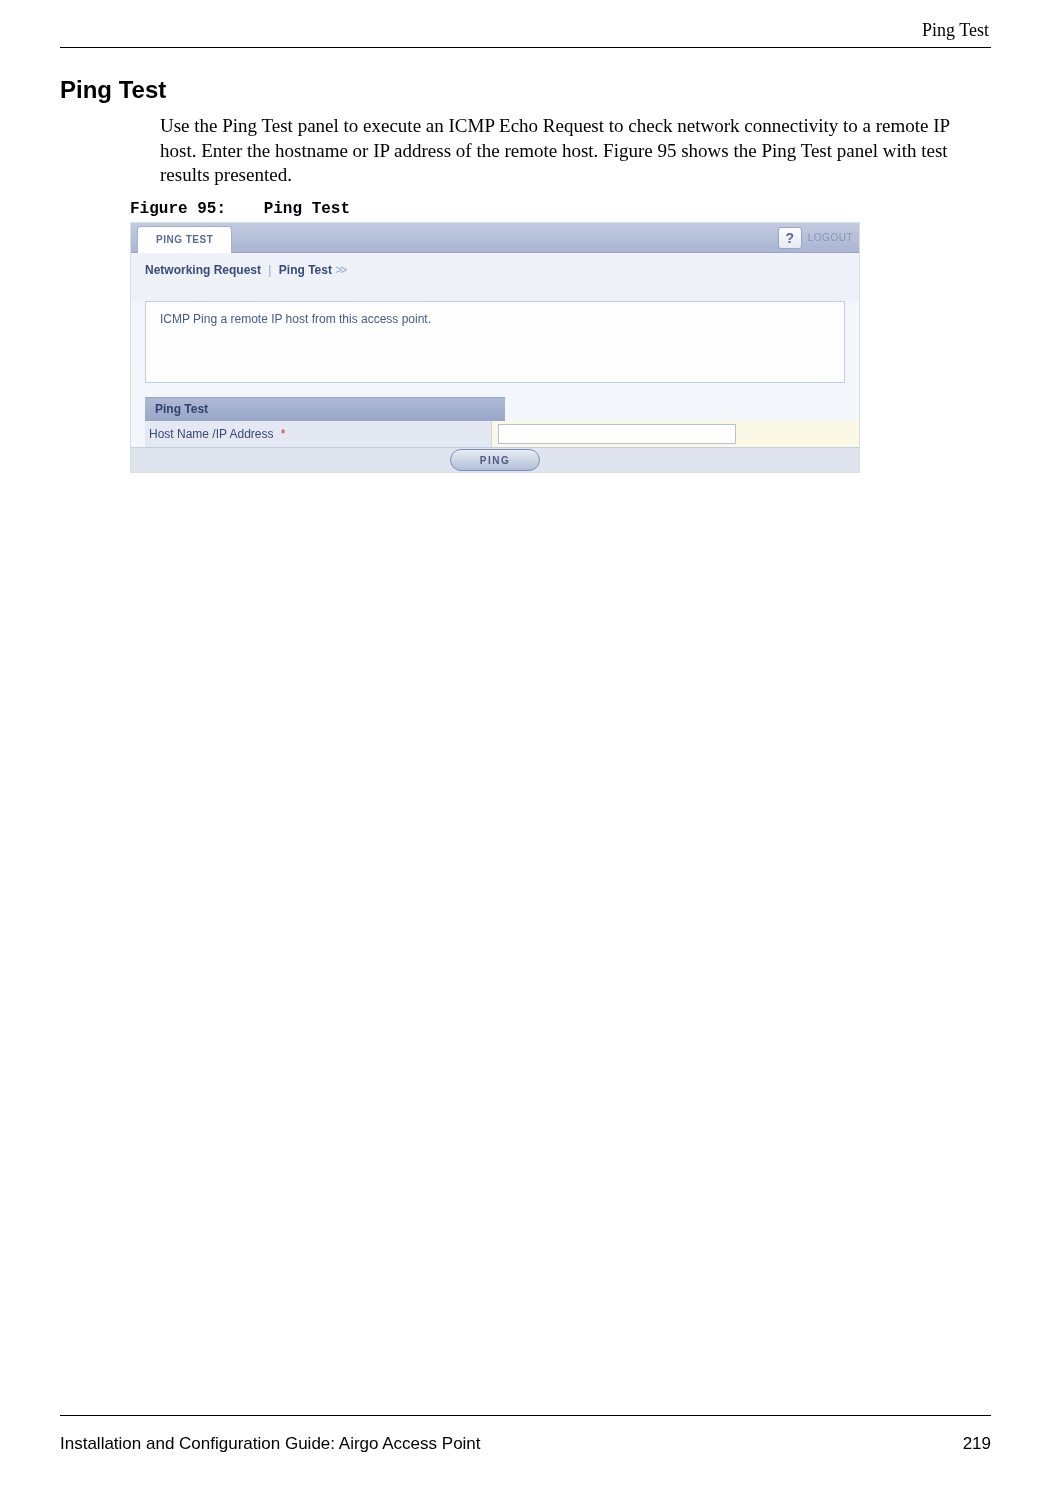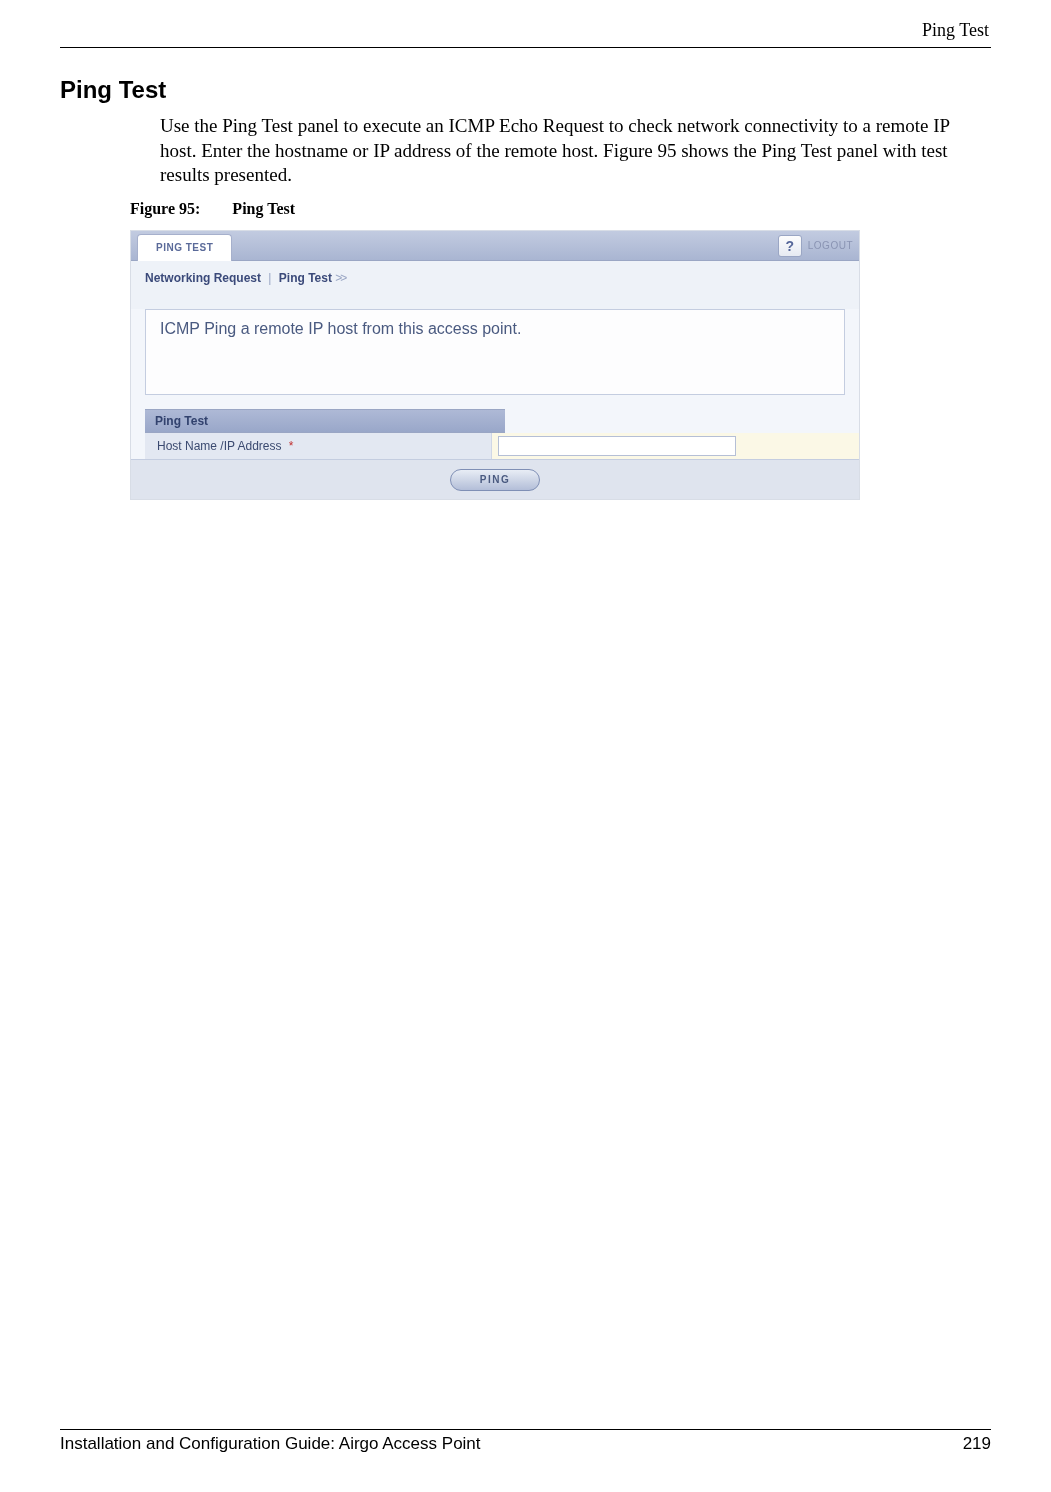--- a/index.html
+++ b/index.html
@@ -28,25 +28,25 @@
       padding-left: 58px;
     }
     .body-text {
       font-size: 19px;
       line-height: 1.3;
       margin-left: 100px;
       margin-right: 4px;
       margin-bottom: 12px;
     }
     .figure-caption {
-      font-family: Liberation Serif, serif;
+      font-family: Liberation Mono, monospace;
       font-size: 16px;
       font-weight: bold;
       margin-left: 70px;
-      margin-bottom: 12px;
+      margin-bottom: 4px;
     }
     .figure-caption .fig-label { margin-right: 28px; }
     .screenshot {
       margin-left: 70px;
       width: 730px;
       border: 1px solid #d8dde6;
       background: #f3f6fb;
       font-family: Verdana, Arial, sans-serif;
       font-size: 12px;
       color: #333;
@@ -114,21 +114,21 @@
       font-weight: normal;
       margin: 0 4px;
     }
     .ss-crumb-arrows { color: #9aa6c4; letter-spacing: -2px; font-weight: normal;}
     .ss-desc-box {
       margin: 0 14px 14px 14px;
       border: 1px solid #c4cde0;
       background: #fdfdfe;
       padding: 10px 30px 56px 14px;
       color: #4a5a80;
-      font-size: 16px;
+      font-size: 12px;
     }
     .ss-result {
       margin: 4px 14px 12px 14px;
       color: #a43a3a;
       font-size: 14px;
       font-family: Georgia, "Times New Roman", serif;
       line-height: 1.35;
     }
     .ss-section-header {
       margin: 0 0 0 0;
@@ -144,21 +144,21 @@
     }
     .ss-form-row {
       display: flex;
       align-items: center;
       margin-left: 14px;
       background: #e3e8f2;
       height: 26px;
     }
     .ss-form-label {
       width: 346px;
-      padding-left: 12px;
+      padding-left: 4px;
       font-size: 12px;
       color: #3b4a70;
     }
     .ss-form-label .req { color: #c03030; margin-left: 4px;}
     .ss-form-input-wrap {
       flex: 1;
       background: #fbf8e6;
       height: 100%;
       display: flex;
       align-items: center;
@@ -170,21 +170,21 @@
       background: #fff;
       height: 20px;
       width: 238px;
       padding: 0 4px;
       font-family: inherit;
       font-size: 12px;
     }
     .ss-button-row {
       background: #dfe4ee;
       border-top: 1px solid #c4cde0;
-      height: 40px;
+      height: 25px;
       display: flex;
       align-items: center;
       justify-content: center;
       margin-top: 0;
     }
     .ping-btn {
       min-width: 90px;
       height: 22px;
       border: 1px solid #7f8fb5;
       border-radius: 11px;
@@ -195,21 +195,21 @@
       color: #4a5a80;
       cursor: pointer;
       display: flex; align-items: center; justify-content: center;
     }
     .page-footer {
       position: absolute;
       bottom: 38px;
       left: 60px;
       right: 60px;
       border-top: 1.5px solid #000;
-      padding-top: 4px;
+      padding-top: 18px;
       display: flex;
       justify-content: space-between;
       font-family: Arial, Helvetica, sans-serif;
       font-size: 17px;
     }
   </style>
 </head>
 <body>
 
 <div class="page-header">

